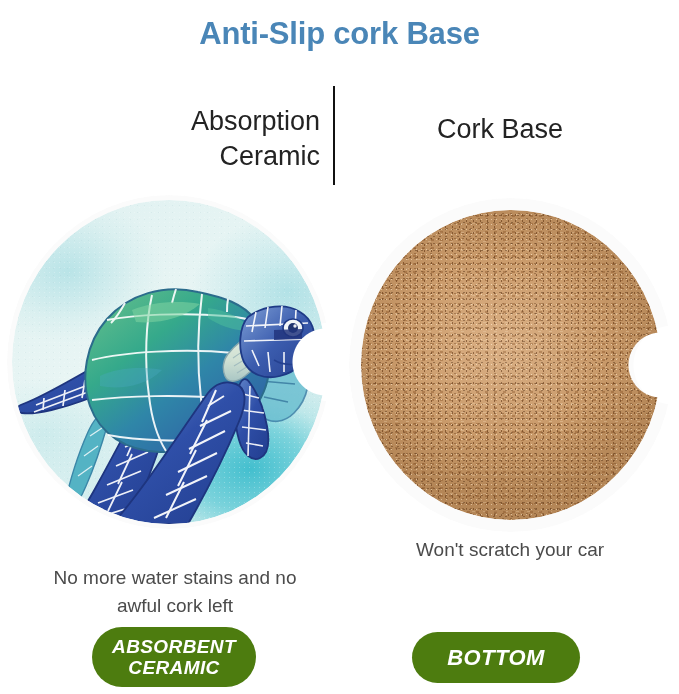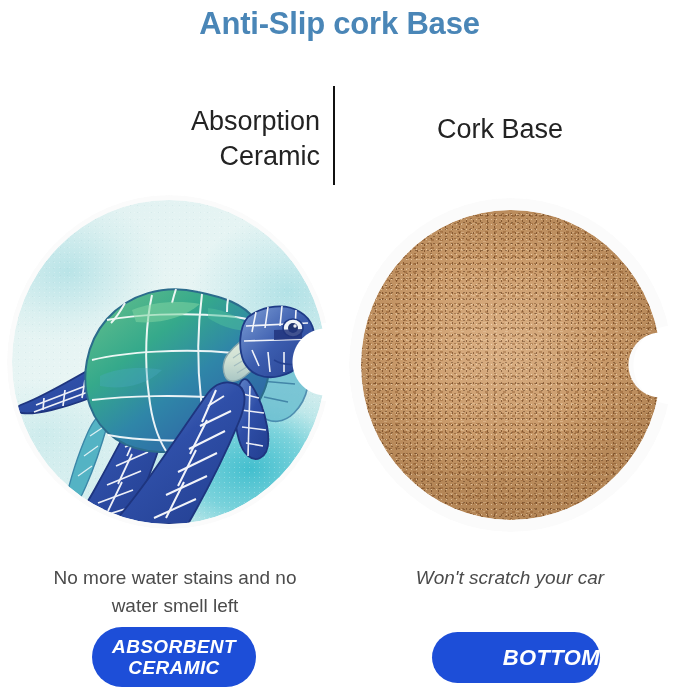--- a/index.html
+++ b/index.html
@@ -12,21 +12,21 @@
     height: 694px;
     position: relative;
     overflow: hidden;
     font-family: "Liberation Sans", sans-serif;
     -webkit-font-smoothing: antialiased;
   }
 
   
   .title {
     position: absolute;
-    top: 6px;
+    top: 16px;
     left: 0;
     width: 679px;
     text-align: center;
     font-size: 31px;
     font-weight: bold;
     color: #4a86b7;
     letter-spacing: -0.2px;
   }
 
   
@@ -157,51 +157,50 @@
 
   
   .caption {
     position: absolute;
     color: #4b4b4b;
     font-size: 19px;
     line-height: 1.45;
     text-align: center;
   }
   .caption-left  { top: 564px; left: 20px;  width: 310px; }
-  .caption-right { top: 564px; left: 360px; width: 300px; font-style: italic; }
+  .caption-right { top: 536px; left: 360px; width: 300px; }
 
   
   .pill {
     position: absolute;
-    background: #1d4ed8;
+    background: #4d7c0f;
     border-radius: 60px;
     color: #ffffff;
     font-weight: bold;
     font-style: italic;
     text-align: center;
     letter-spacing: 0.4px;
     display: flex;
     align-items: center;
     justify-content: center;
   }
   .pill-left {
     left: 92px;
     top: 627px;
     width: 164px;
     height: 60px;
     font-size: 19px;
     line-height: 1.12;
   }
   .pill-right {
-    left: 432px;
+    left: 412px;
     top: 632px;
     width: 168px;
     height: 51px;
     font-size: 22px;
-    justify-content: flex-end;
   }
   .pill span { display: block; }
 </style>
 </head>
 <body>
 
 <div class="title">Anti-Slip cork Base</div>
 
 <div class="divider"></div>
 
@@ -322,21 +321,21 @@
 <div class="coaster-wrap right">
   <div class="coaster-halo"></div>
   <div class="cork-disc">
     <div class="cork-grain"></div>
     <div class="cork-shade"></div>
   </div>
 </div>
 
 <div class="caption caption-left">
   <div>No more water stains and no</div>
-  <div>water smell left</div>
+  <div>awful cork left</div>
 </div>
 
 <div class="caption caption-right">
   <div>Won't scratch your car</div>
 </div>
 
 <div class="pill pill-left">
   <div>
     <span>ABSORBENT</span>
     <span>CERAMIC</span>

